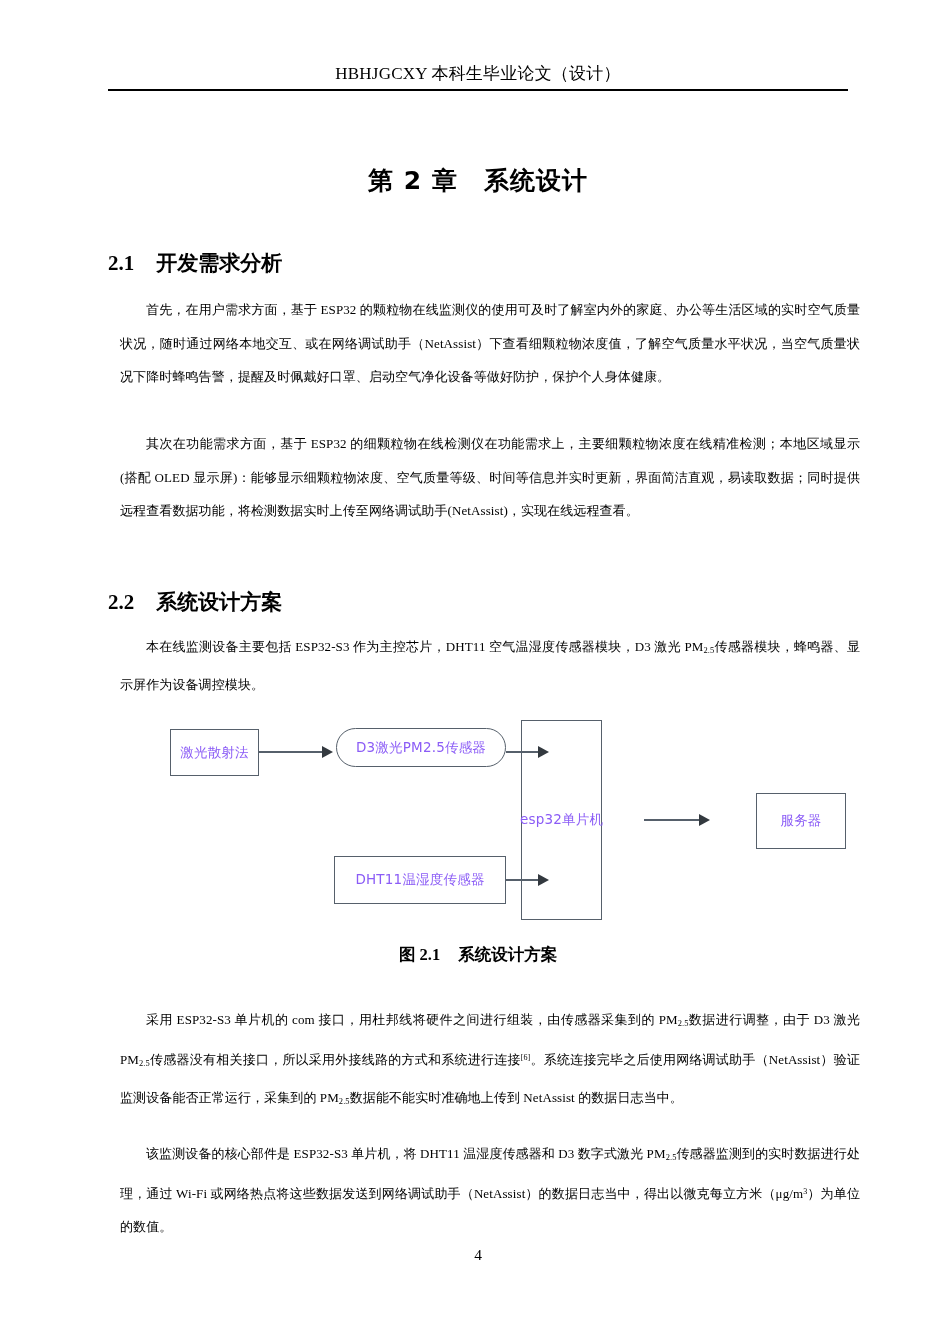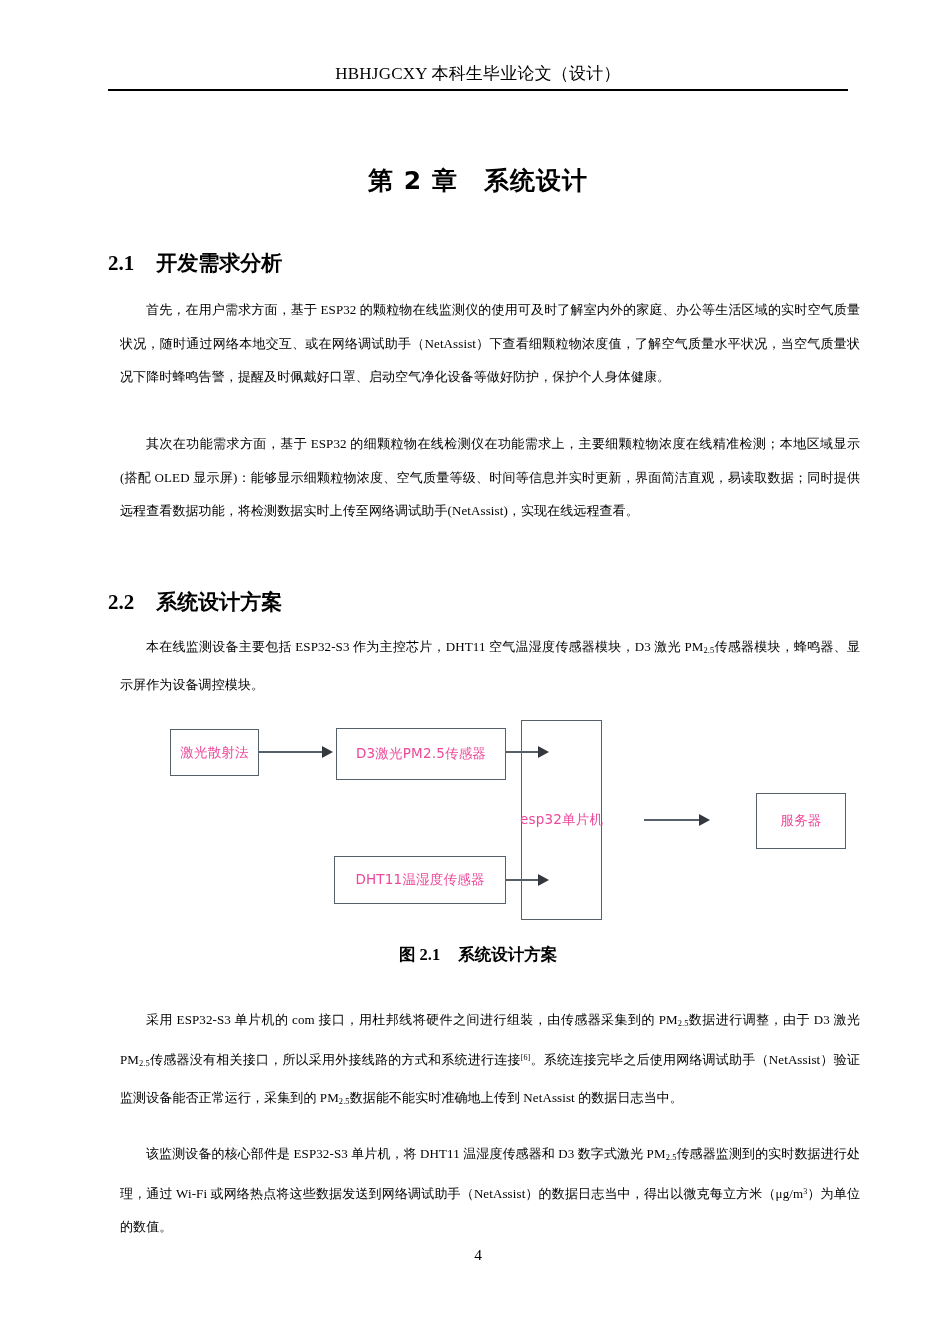--- a/index.html
+++ b/index.html
@@ -104,26 +104,26 @@
   .fbox {
     position: absolute;
     box-sizing: border-box;
     border: 1.6px solid #56606b;
     background: #ffffff;
     display: flex;
     align-items: center;
     justify-content: center;
     font-family: "DejaVu Sans", "Liberation Sans", sans-serif;
     font-size: 13.5px;
-    color: #ec4899;
+    color: #8b5cf6;
     letter-spacing: 0.2px;
     white-space: nowrap;
   }
   #box-laser   { left: 170px; top: 729px; width: 89px;  height: 47px; }
-  #box-d3      { left: 336px; top: 728px; width: 170px; height: 52px; }
+  #box-d3      { left: 336px; top: 728px; width: 170px; height: 39px; border-radius: 20px; }
   #box-dht11   { left: 334px; top: 856px; width: 172px; height: 48px; }
   #box-esp32   { left: 521px; top: 720px; width: 81px;  height: 200px; }
   #box-server  { left: 716px; top: 793px; width: 90px;  height: 56px; margin-left: 40px; }
 
   .fline {
     position: absolute;
     background: #56606b;
     height: 1.6px;
   }
   #line-1 { left: 259px; top: 751px; width: 64px; }

